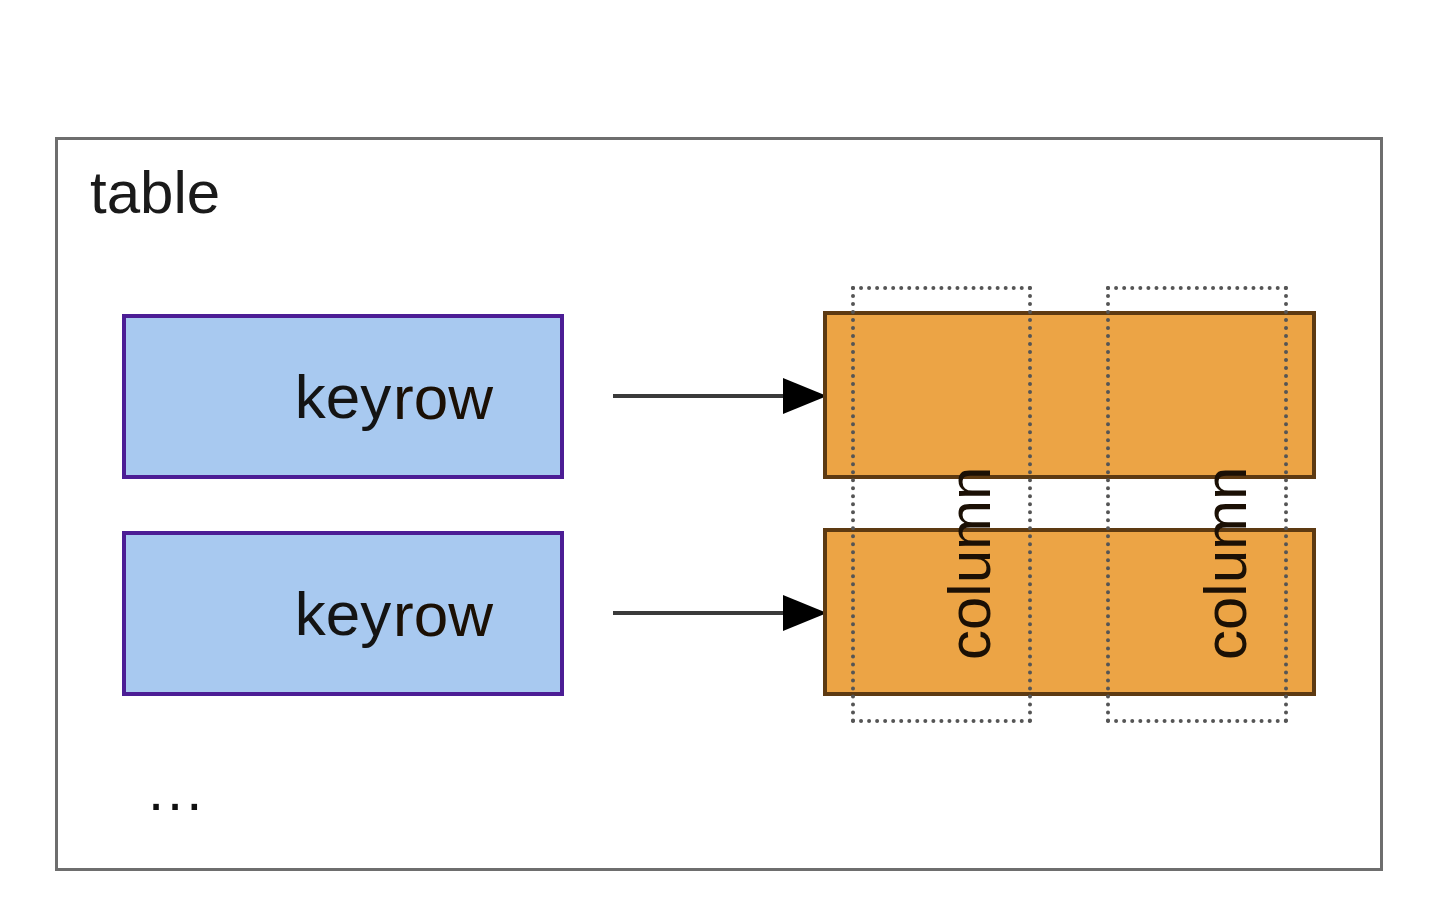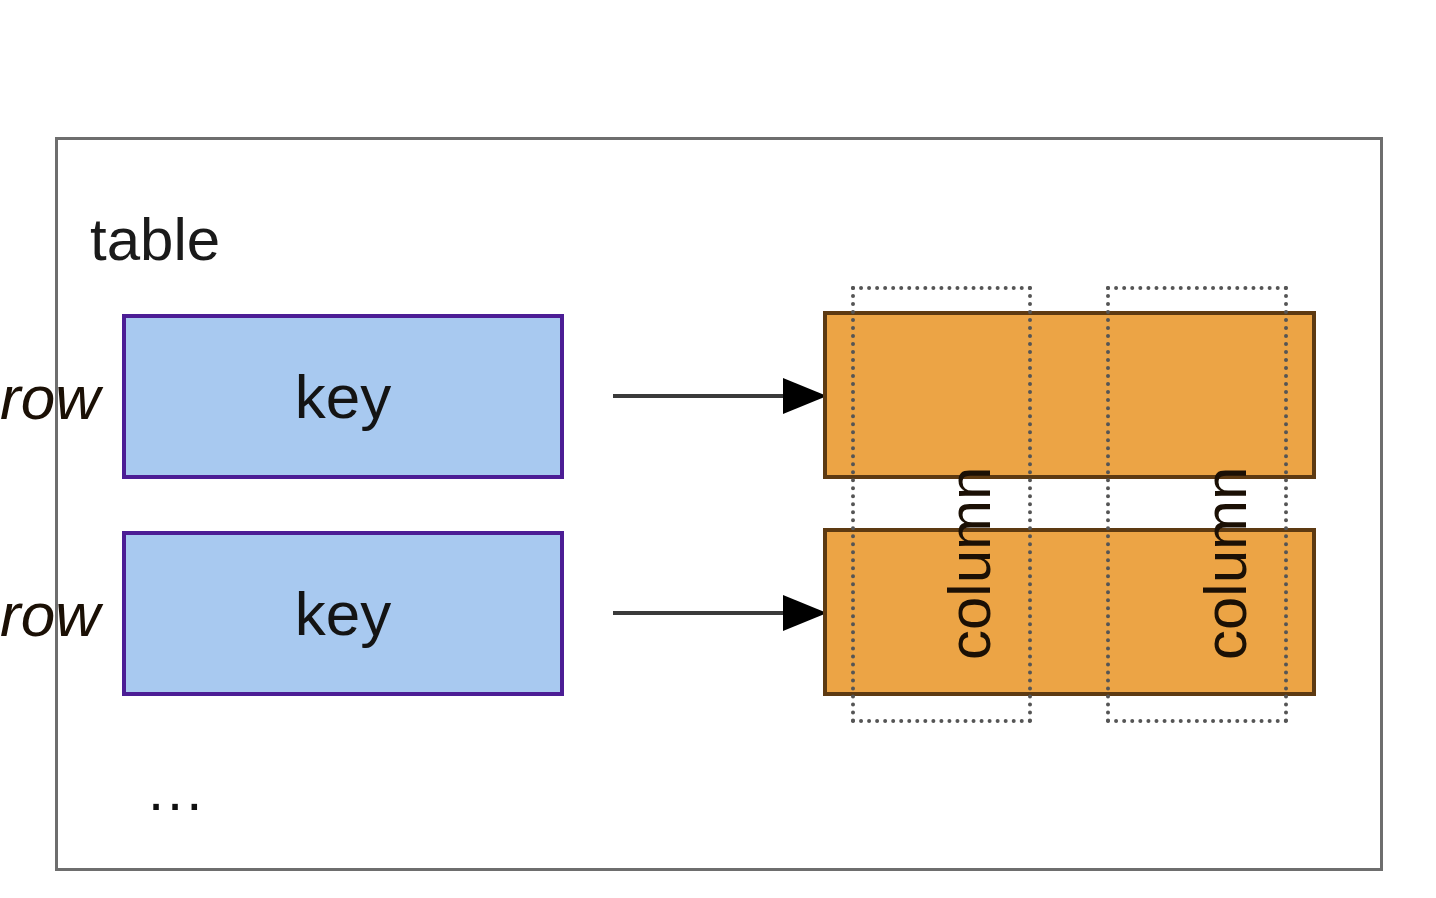--- a/index.html
+++ b/index.html
@@ -54,21 +54,20 @@
 
   .table-label {
     position: absolute;
     left: 90px;
     top: 160px;
     font-size: 60px;
     line-height: 66px;
     color: #1a1a1a;
     font-stretch: condensed;
     white-space: nowrap;
-    margin-top: 47px;
   }
 
   .ellipsis-label {
     position: absolute;
     left: 148px;
     top: 760px;
     font-size: 58px;
     line-height: 60px;
     letter-spacing: 3px;
     color: #101010;
@@ -119,27 +118,26 @@
     border: 4px solid #5d3a12;
     z-index: 2;
   }
   #row-box-1 { top: 311px; }
   #row-box-2 { top: 528px; }
 
   .row-text {
     position: absolute;
     left: 0;
     width: 493px;
-    text-align: left;
+    text-align: right;
     font-size: 62px;
     line-height: 62px;
     color: #1b1005;
     font-stretch: condensed;
     white-space: nowrap;
-    font-style: italic;
   }
   #row-text-1 { top: 367px; }
   #row-text-2 { top: 584px; }
 
   
   .column-box {
     position: absolute;
     box-sizing: border-box;
     top: 286px;
     height: 437px;

